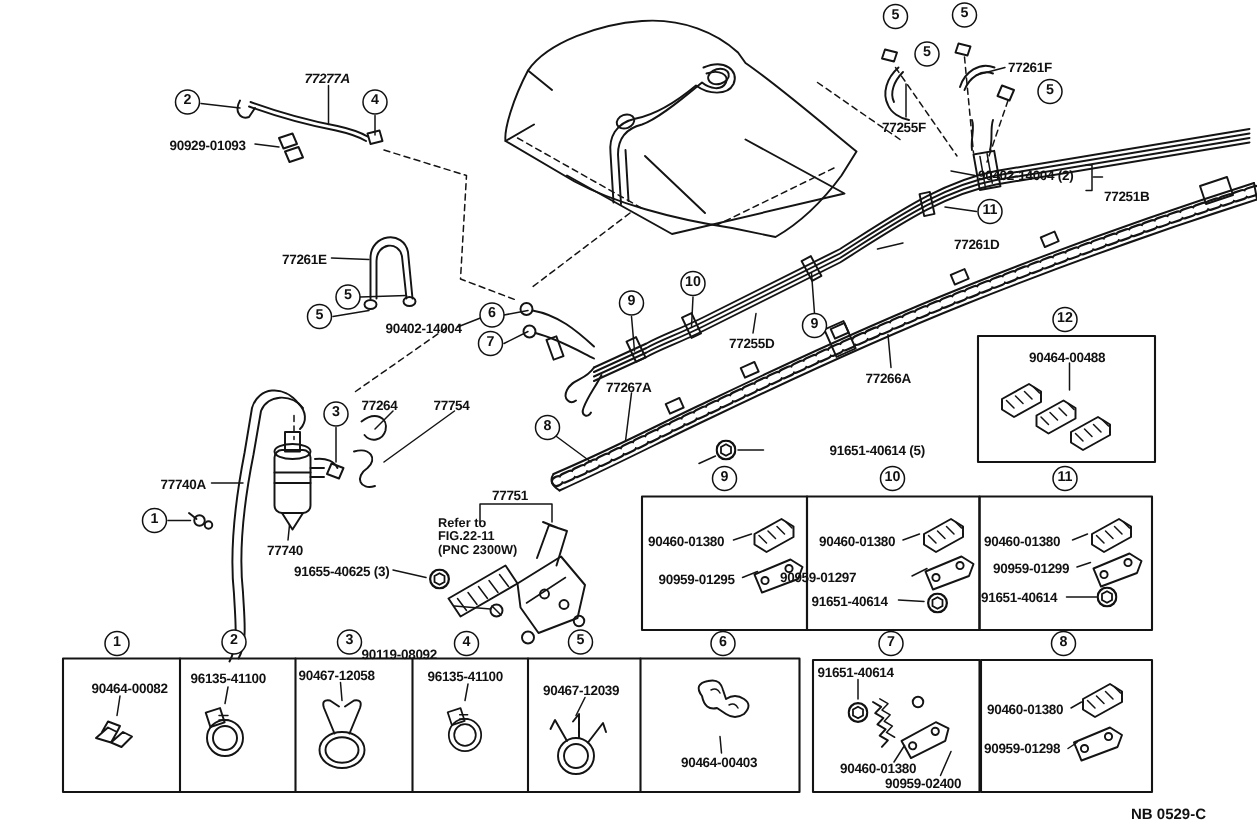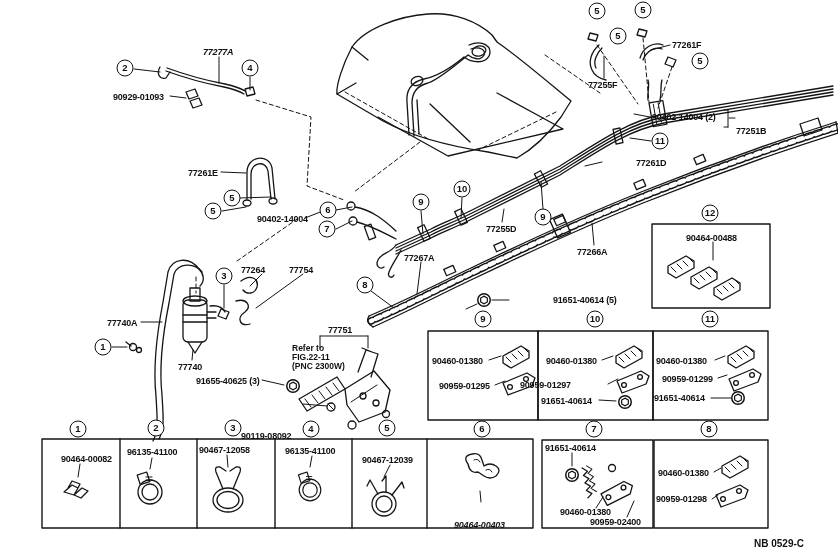--- a/index.html
+++ b/index.html
@@ -394,21 +394,21 @@
       </div>
 
       <div class="part-label" style="left: 285px; top: 446px;">
         <span>96135-41100</span>
       </div>
 
       <div class="part-label" style="left: 362px; top: 455px;">
         <span>90467-12039</span>
       </div>
 
-      <div class="part-label" style="left: 454px; top: 520px; font-style: italic;">
+      <div class="part-label" style="left: 454px; top: 503px;">
         <span>90464-00403</span>
       </div>
 
       <div class="part-label" style="left: 545px; top: 443px;">
         <span>91651-40614</span>
       </div>
 
       <div class="part-label" style="left: 560px; top: 507px;">
         <span>90460-01380</span>
       </div>

